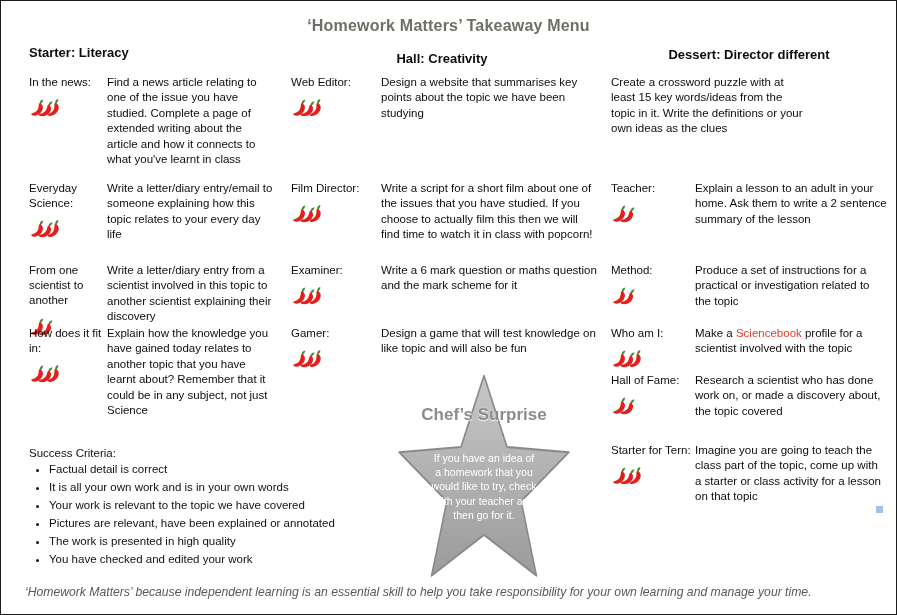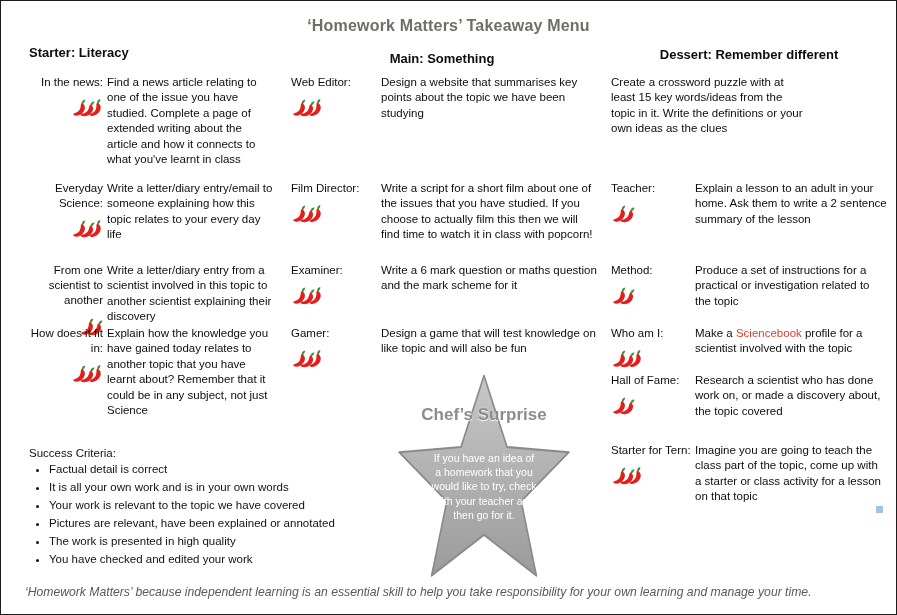--- a/index.html
+++ b/index.html
@@ -16,21 +16,21 @@
   .hdr1 { left:28px; top:44px; }
   .hdr2 { left:290px; top:50px; width:302px; text-align:center; }
   .hdr3 { left:608px; top:46px; width:280px; text-align:center; }
 
   .menu-item { position:absolute; display:flex; align-items:flex-start; }
   .mi-label-wrap { box-sizing:border-box; padding-right:4px; }
   .mi-label { font-size:11.5px; line-height:1.32; color:#0d0d0d; }
   .mi-desc  { font-size:11.5px; line-height:1.34; color:#0d0d0d; }
 
   .c1 { left:28px;  width:250px; }
-  .c1 .mi-label-wrap { flex:0 0 78px;text-align:right; }
+  .c1 .mi-label-wrap { flex:0 0 78px; }
   .c1 .mi-desc { width:168px; }
   .c2 { left:290px; width:306px; }
   .c2 .mi-label-wrap { flex:0 0 90px; }
   .c2 .mi-desc { width:216px; }
   .c3 { left:610px; width:278px; }
   .c3 .mi-label-wrap { flex:0 0 84px; }
   .c3 .mi-desc { width:192px; }
 
   .chilies { display:block; margin-top:8px; height:22px; white-space:nowrap; }
   .chili { display:inline-block; vertical-align:top; margin-left:-8px; }
@@ -65,22 +65,22 @@
   .blue-dot { position:absolute; left:875px; top:505px; width:7px; height:7px; background:#9dc3e6; }
 </style>
 </head>
 <body>
 
 <div class="page">
 
   <div class="title">‘Homework Matters’ Takeaway Menu</div>
 
   <div class="col-header hdr1">Starter: Literacy</div>
-  <div class="col-header hdr2">Main: Something</div>
-  <div class="col-header hdr3">Dessert: Remember different</div>
+  <div class="col-header hdr2">Hall: Creativity</div>
+  <div class="col-header hdr3">Dessert: Director different</div>
 
   <div class="menu-item c1" style="top:74px">
     <div class="mi-label-wrap">
       <div class="mi-label">In the news:</div>
       <div class="chilies"><span class="chili"><svg width="16" height="19" viewBox="0 0 20 22">
               <path d="M13.6,6.2 C13.0,3.6 14.8,1.2 17.8,1.0 C17.6,3.2 16.4,5.0 14.9,6.6 C14.3,7.2 13.8,7.0 13.6,6.2 Z" fill="#3f8f34"></path>
               <path d="M14.2,5.6 C17.6,7.4 18.6,11.8 15.8,16.0 C13.2,20.0 7.6,22.3 4.0,20.8 C2.4,20.1 2.6,18.5 4.2,18.2 C9.0,17.4 11.8,14.0 12.2,8.6 C12.35,6.4 13.1,5.0 14.2,5.6 Z" fill="#e21f1a"></path>
             </svg></span><span class="chili"><svg width="16" height="19" viewBox="0 0 20 22">
               <path d="M13.6,6.2 C13.0,3.6 14.8,1.2 17.8,1.0 C17.6,3.2 16.4,5.0 14.9,6.6 C14.3,7.2 13.8,7.0 13.6,6.2 Z" fill="#3f8f34"></path>
               <path d="M14.2,5.6 C17.6,7.4 18.6,11.8 15.8,16.0 C13.2,20.0 7.6,22.3 4.0,20.8 C2.4,20.1 2.6,18.5 4.2,18.2 C9.0,17.4 11.8,14.0 12.2,8.6 C12.35,6.4 13.1,5.0 14.2,5.6 Z" fill="#e21f1a"></path>

